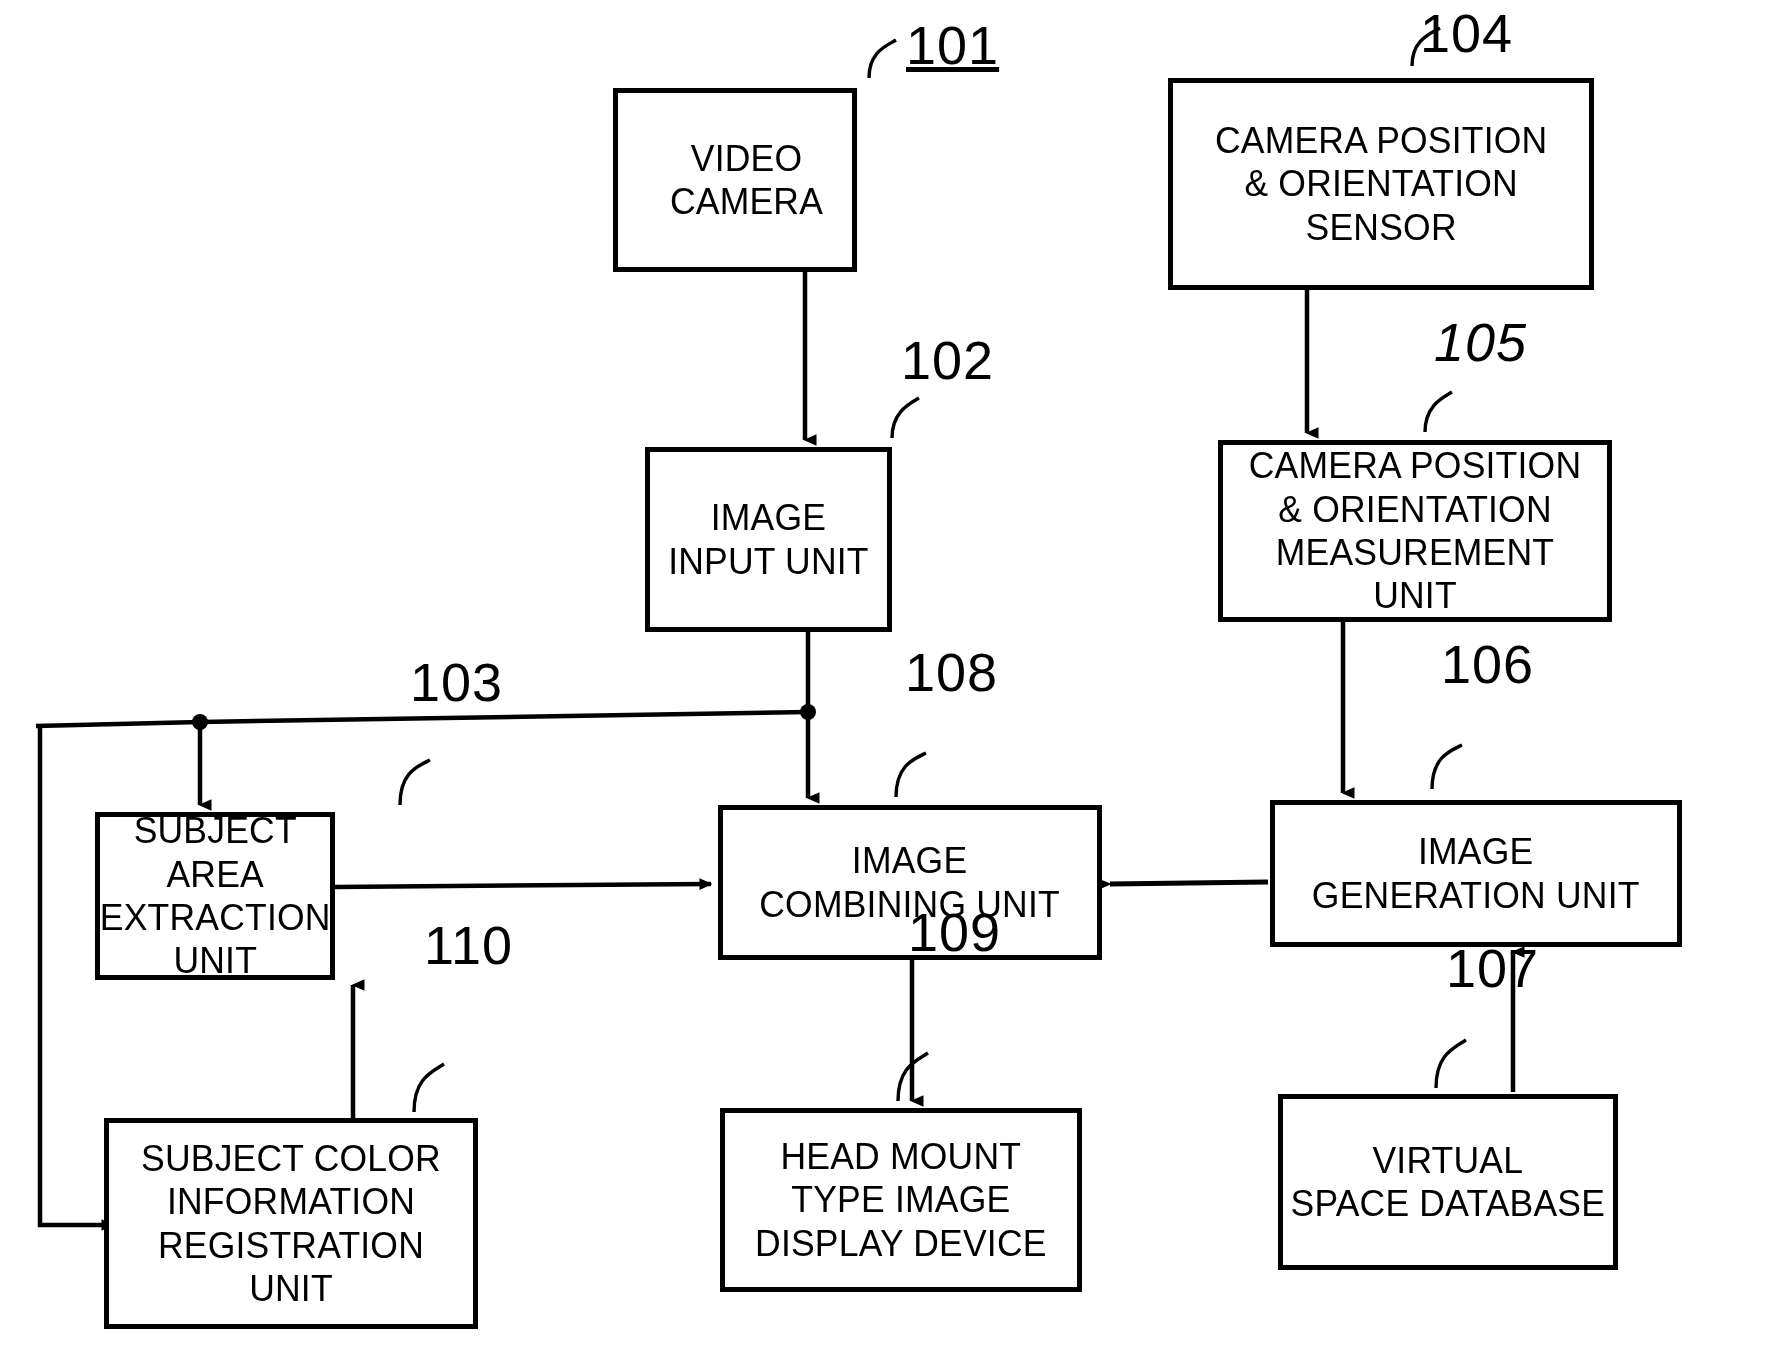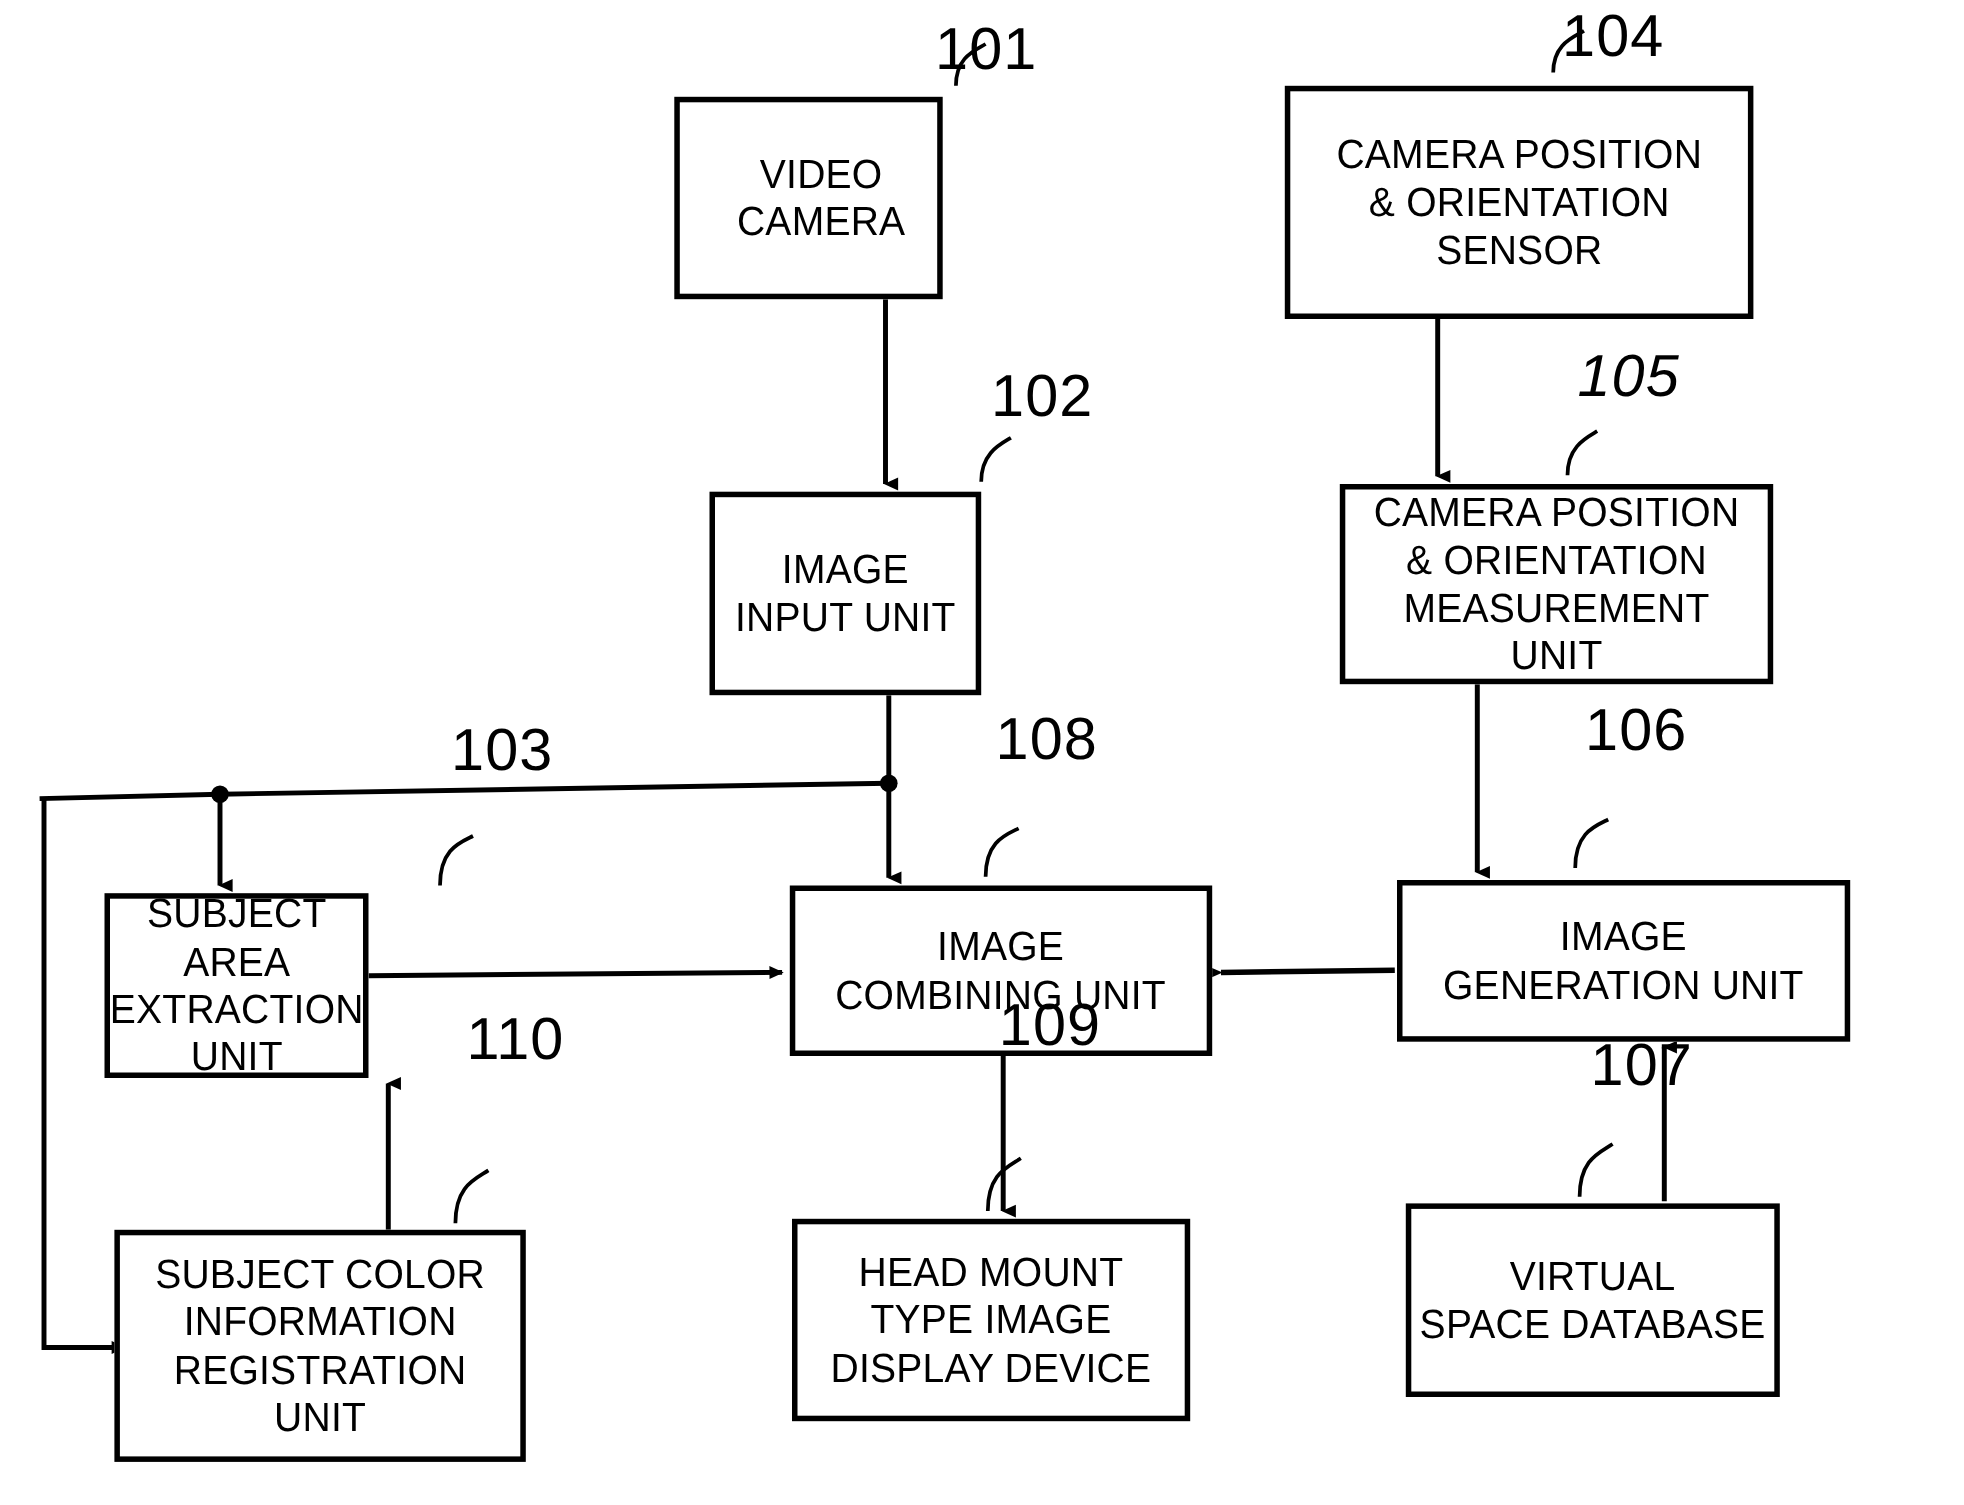--- a/index.html
+++ b/index.html
@@ -60,21 +60,21 @@
   #box-102 { left: 645px; top: 447px; width: 247px; height: 185px; }
   #box-105 { left: 1218px; top: 440px; width: 394px; height: 182px; }
   #box-103 { left: 95px;  top: 812px; width: 240px; height: 168px; }
   #box-108 { left: 718px; top: 805px; width: 384px; height: 155px; }
   #box-106 { left: 1270px; top: 800px; width: 412px; height: 147px; }
   #box-110 { left: 104px;  top: 1118px; width: 374px; height: 211px; }
   #box-109 { left: 720px;  top: 1108px; width: 362px; height: 184px; }
   #box-107 { left: 1278px; top: 1094px; width: 340px; height: 176px; }
 
   
-  #ref-101 { left: 850px;  top: 18px; }
+  #ref-101 { left: 906px;  top: 18px; text-decoration: underline; }
   #ref-104 { left: 1420px; top: 6px; }
   #ref-102 { left: 901px;  top: 333px; text-align: center; }
   #ref-105 { left: 1434px; top: 315px; font-style: italic; }
   #ref-103 { left: 410px;  top: 655px; }
   #ref-108 { left: 905px;  top: 645px; }
   #ref-106 { left: 1441px; top: 637px; }
   #ref-110 { left: 424px;  top: 918px; }
   #ref-109 { left: 908px;  top: 905px; }
   #ref-107 { left: 1446px; top: 905px; margin-top: 36px; }
 </style>

